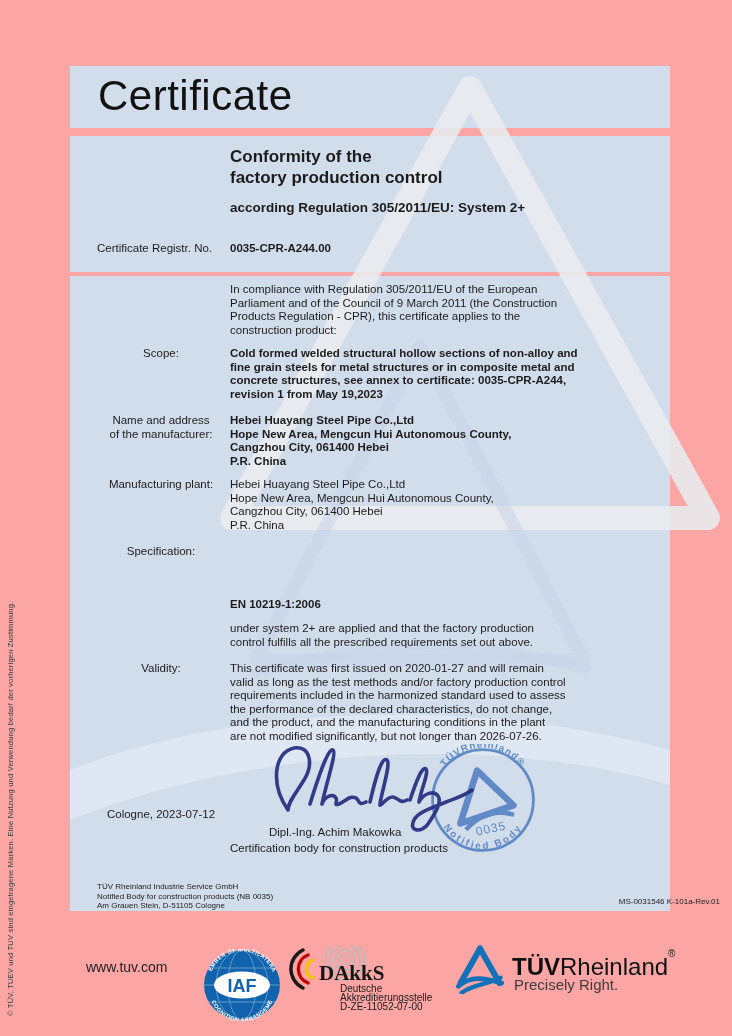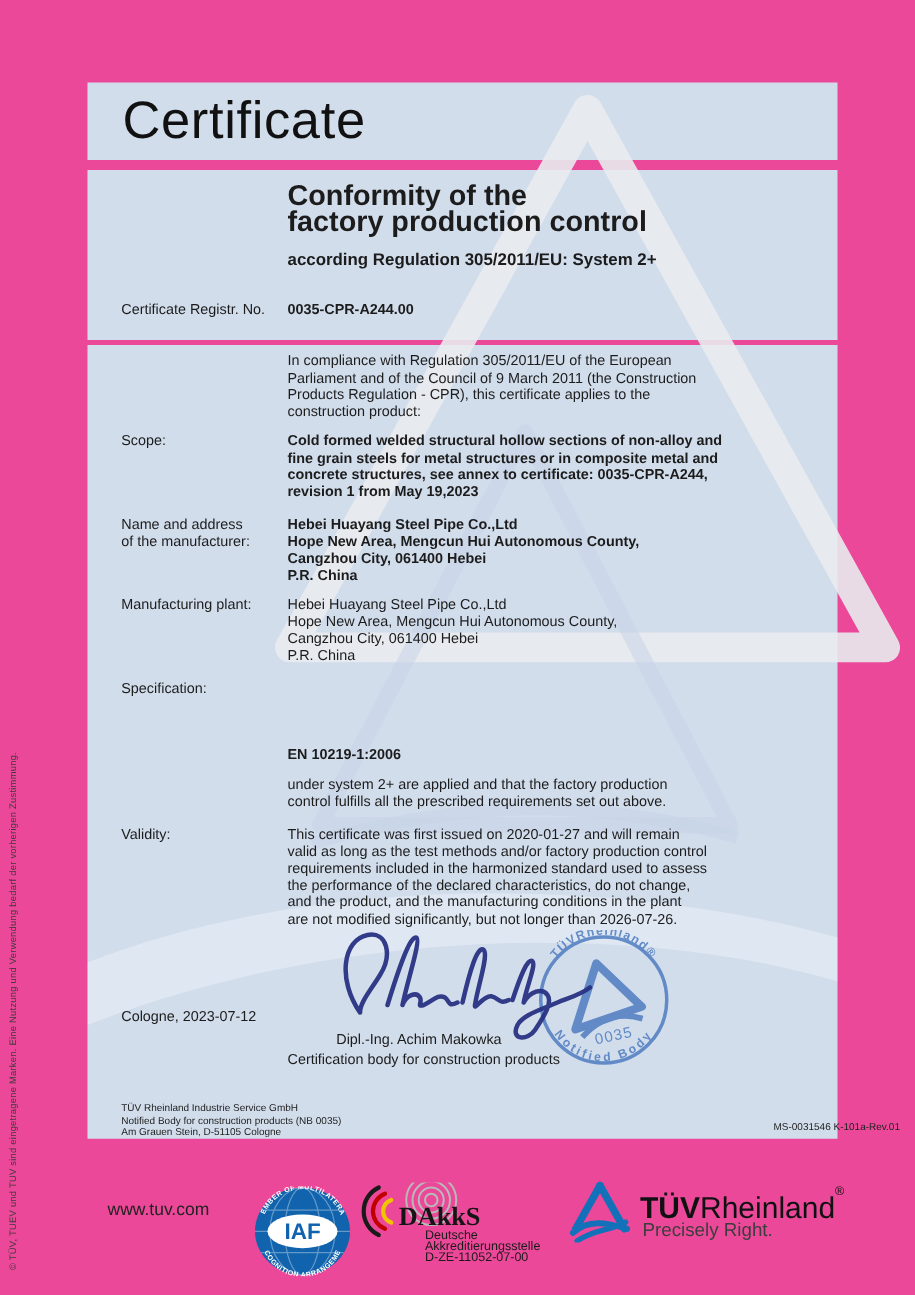--- a/index.html
+++ b/index.html
@@ -1,30 +1,30 @@
 <!DOCTYPE html>
 <html><head>
 <meta charset="utf-8">
 <style>
   html,body{margin:0;padding:0;background:#fff;}
-  .page{position:relative;width:732px;height:1036px;background:#ec4899;overflow:hidden;
+  .page{position:relative;width:732px;height:1036px;background:#fca5a5;overflow:hidden;
         font-family:"Liberation Sans","DejaVu Sans",sans-serif;color:#1c1c1c;}
   .bluebox{position:absolute;left:70px;width:600px;background:#d2ddec;z-index:0;}
   #box-title{top:66px;height:62px;}
   #box-sub{top:136px;height:136px;}
   #box-main{top:276px;height:635px;}
   .wm{position:absolute;z-index:1;pointer-events:none;}
   .content{position:absolute;z-index:2;}
   .ml{white-space:pre-line;}
   .cert-title{position:absolute;left:28px;top:6px;font-size:42px;letter-spacing:.5px;color:#111;}
-  .sub-head{position:absolute;left:160px;top:10px;font-size:23px;font-weight:bold;line-height:21px;}
+  .sub-head{position:absolute;left:160px;top:10px;font-size:17px;font-weight:bold;line-height:21px;}
   .regulation{position:absolute;left:160px;top:64px;font-size:13.5px;font-weight:bold;}
   .reg-label{position:absolute;left:27px;top:106px;font-size:11.5px;}
   .reg-value{position:absolute;left:160px;top:106px;font-size:11.5px;font-weight:bold;}
-  .row-label{position:absolute;left:27px;width:128px;font-size:11.5px;line-height:13.5px;}
+  .row-label{position:absolute;left:27px;width:128px;font-size:11.5px;line-height:13.5px;text-align:center;}
   .row-value{position:absolute;left:160px;width:424px;font-size:11.5px;line-height:13.5px;}
   .b{font-weight:bold;}
   .issuer{position:absolute;left:27px;top:606px;font-size:8px;line-height:9.6px;color:#222;}
   .doc-code{position:absolute;right:6px;top:621px;font-size:8px;color:#222;}
   .side-note{position:absolute;left:6px;top:1016px;width:500px;font-size:7.5px;color:#3a3a3a;
              transform:rotate(-90deg);transform-origin:0 0;letter-spacing:.2px;z-index:2;}
   .website{position:absolute;left:86px;top:959px;font-size:14px;color:#222;z-index:2;}
   .tuv-word{position:absolute;left:512px;top:948px;font-size:24px;color:#111;z-index:2;}
   .tuv-word .rh{font-weight:normal;}
   .tuv-word .tv{font-weight:bold;}

